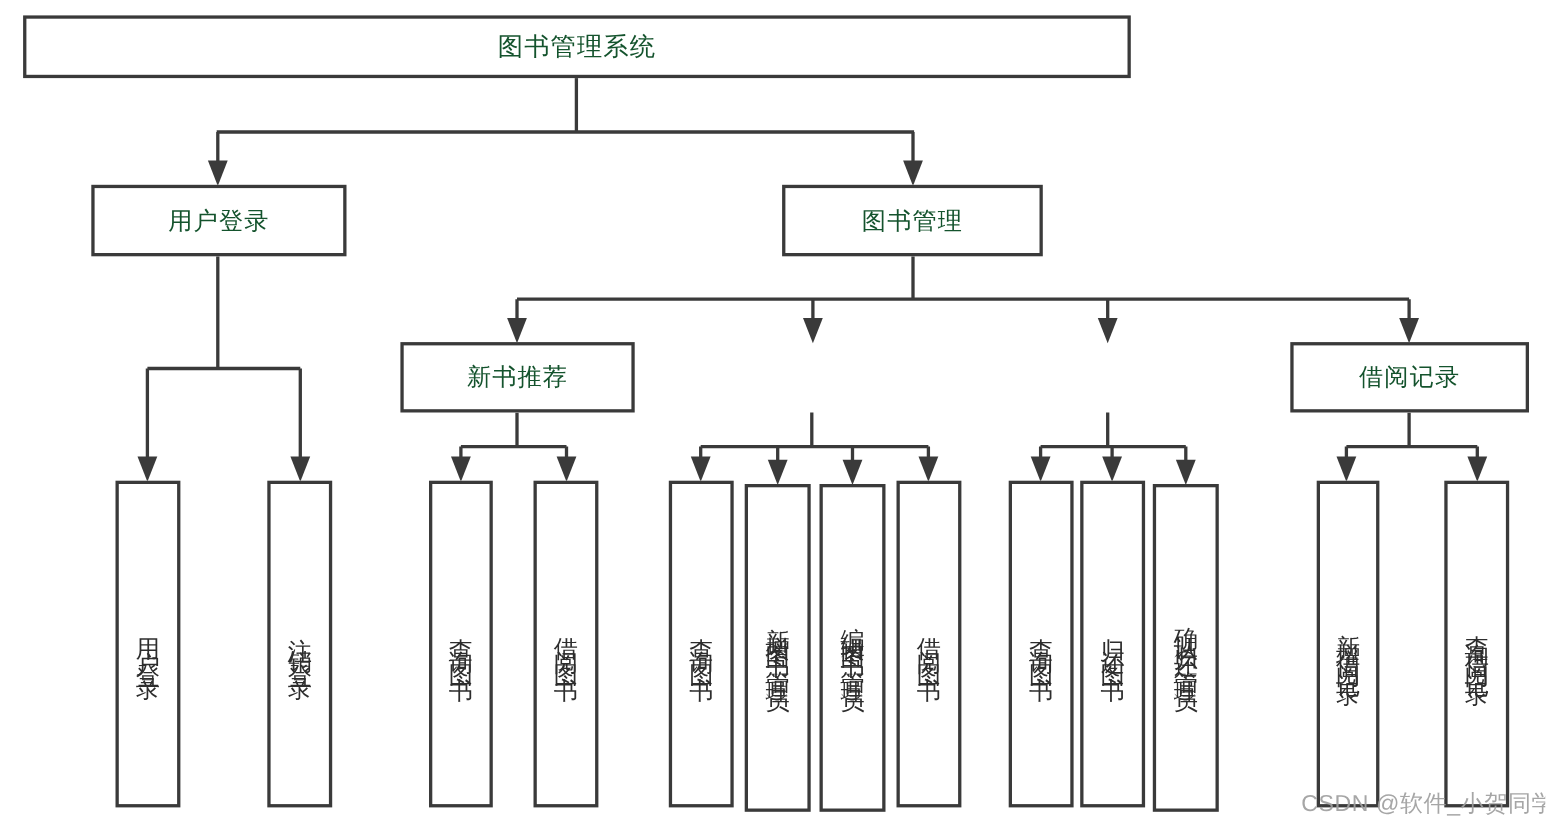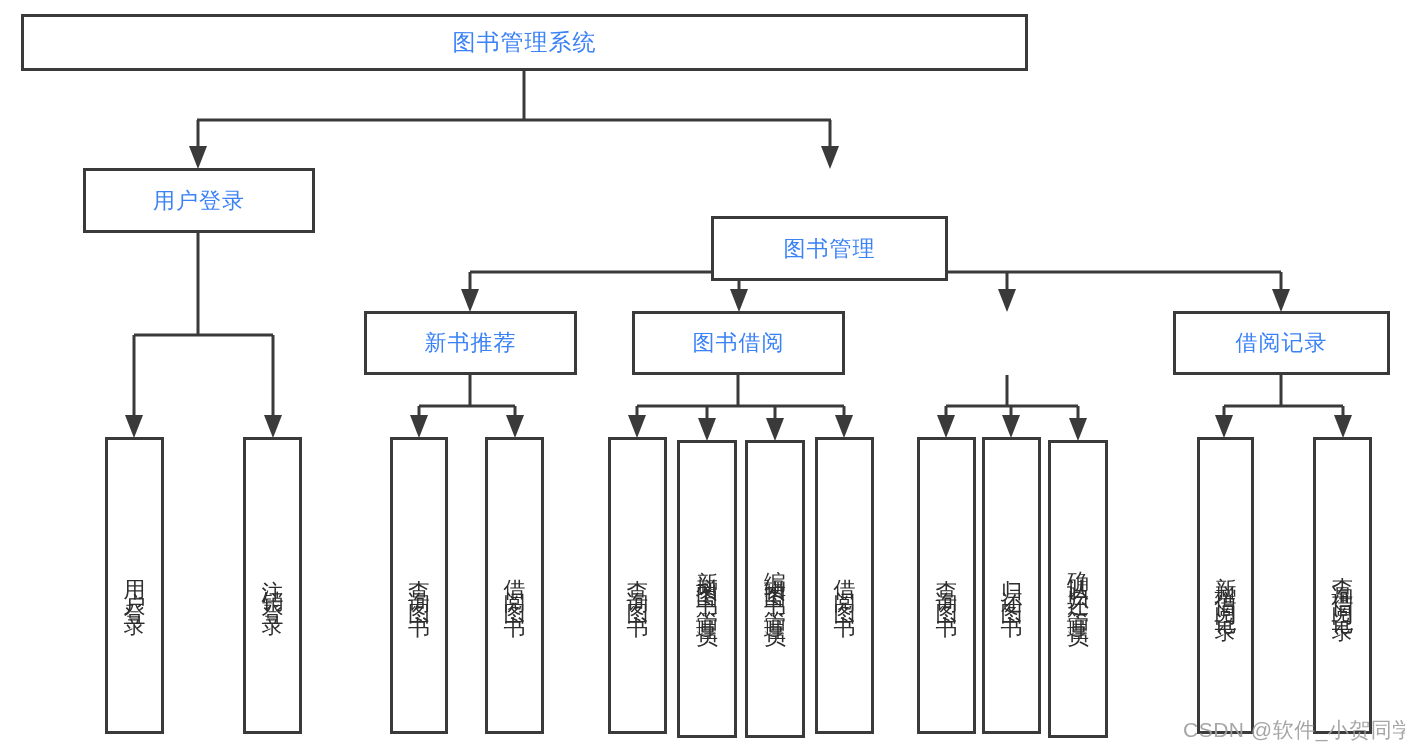--- a/index.html
+++ b/index.html
@@ -8,21 +8,21 @@
     width:1405px;height:747px;
     background:#ffffff;
     font-family:"Liberation Sans","DejaVu Sans",sans-serif;
     overflow:hidden;
   }
   #connectors{position:absolute;left:0;top:0;width:1405px;height:747px;}
   .hbox{
     position:absolute;box-sizing:border-box;
     background:#ffffff;border:3px solid #3a3a3a;
     display:flex;align-items:center;justify-content:center;
-    font-size:22px;letter-spacing:1px;color:#3b82f6;
+    font-size:22px;letter-spacing:1px;color:#14532d;
     z-index:2;
   }
   .vbox{
     position:absolute;box-sizing:border-box;
     background:#ffffff;border:3px solid #3a3a3a;
     display:flex;align-items:center;justify-content:center;
     color:#2d2d2d;z-index:2;
   }
   .vbox .vtext{
     writing-mode:vertical-rl;
@@ -77,29 +77,26 @@
     </g>
   </svg>
 
   <div class="hbox" style="left:21px;top:14px;width:1007px;height:57px;font-size:23px;">
     <span>图书管理系统</span>
   </div>
 
   <div class="hbox" style="left:83px;top:168px;width:232px;height:65px;">
     <span>用户登录</span>
   </div>
-  <div class="hbox" style="left:711px;top:168px;width:237px;height:65px;margin-top:48px;">
+  <div class="hbox" style="left:711px;top:168px;width:237px;height:65px;">
     <span>图书管理</span>
   </div>
 
   <div class="hbox" style="left:364px;top:311px;width:213px;height:64px;">
     <span>新书推荐</span>
-  </div>
-  <div class="hbox" style="left:632px;top:311px;width:213px;height:64px;">
-    <span>图书借阅</span>
   </div>
   <div class="hbox" style="left:1173px;top:311px;width:217px;height:64px;">
     <span>借阅记录</span>
   </div>
 
   <div class="vbox" style="left:105px;top:437px;width:59px;height:297px;">
     <span class="vtext">用户登录</span>
   </div>
   <div class="vbox" style="left:243px;top:437px;width:59px;height:297px;">
     <span class="vtext">注销登录</span>

